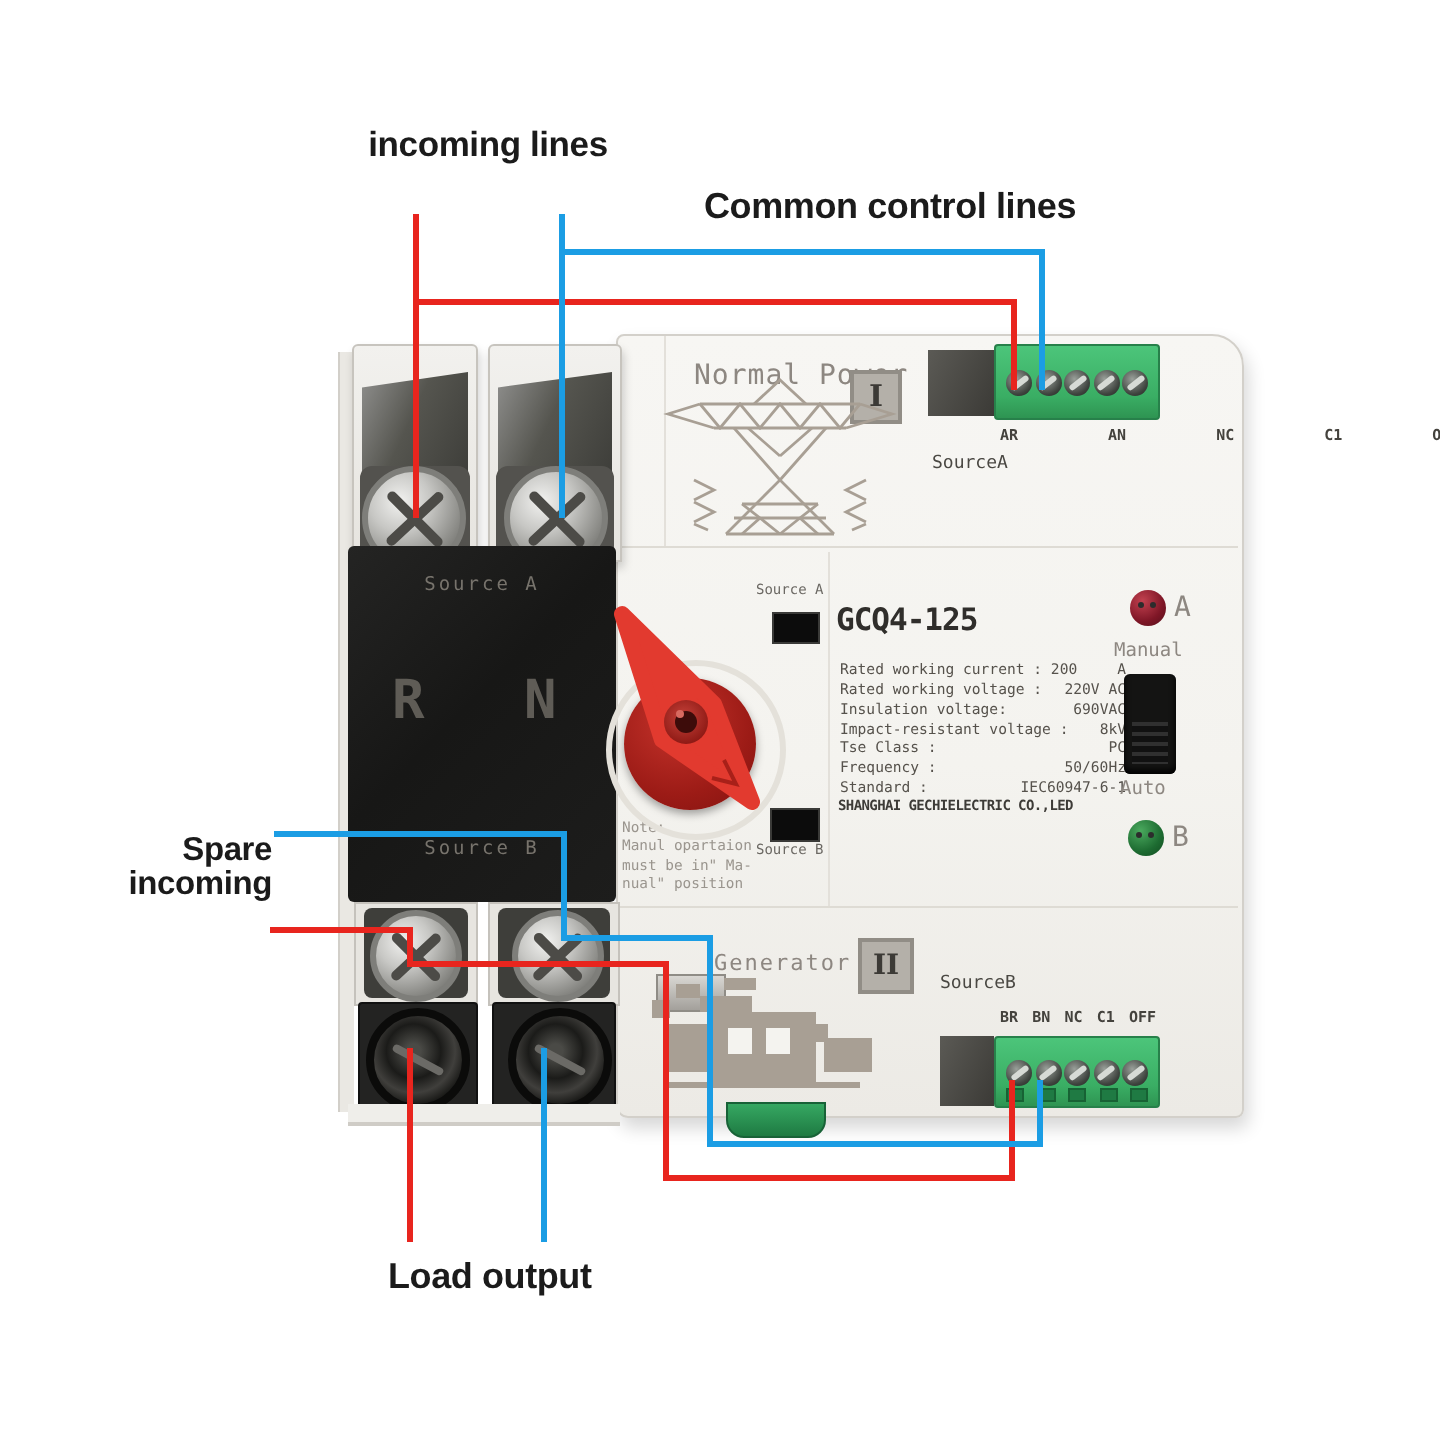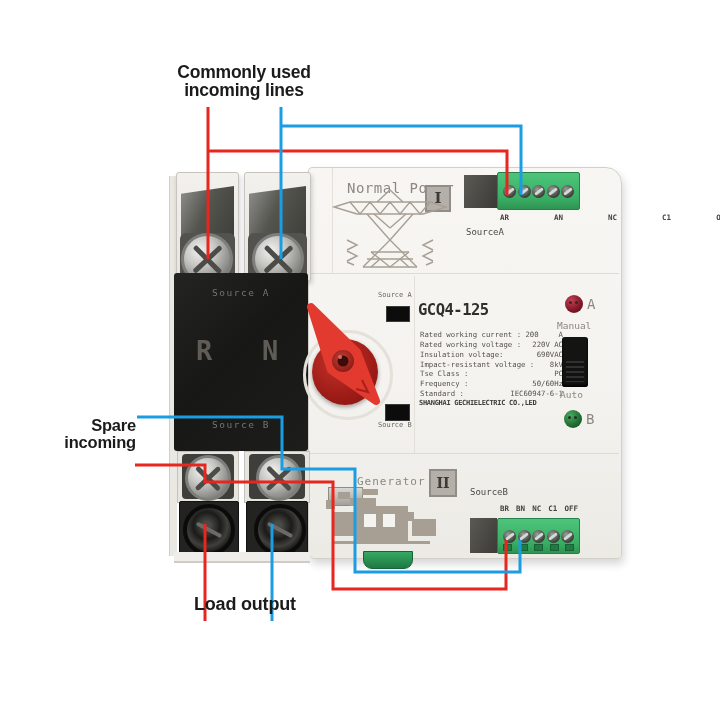--- a/index.html
+++ b/index.html
@@ -198,20 +198,26 @@
         <span>Frequency :</span>
         <span>50/60Hz</span>
       </div>
     <div class="spec-row">
         <span>Standard :</span>
         <span>IEC60947-6-1</span>
       </div>
   </div>
   <div class="company">SHANGHAI GECHIELECTRIC CO.,LED</div>
 
+  <div class="note">
+    <div>Note:</div>
+    <div>Manul opartaion</div>
+    <div>must be in" Ma-</div>
+    <div>nual" position</div>
+  </div>
 
   <div class="led red" style="left:565px;top:295px;"></div>
   <div class="print" style="left:587px;top:296px;font-size:14px;">A</div>
   <div class="print" style="left:557px;top:320px;font-size:9.5px;text-align:center;">Manual</div>
   <div class="slide-switch"></div>
   <div class="print" style="left:560px;top:389px;font-size:9.5px;">Auto</div>
   <div class="led green" style="left:564px;top:410px;"></div>
   <div class="print" style="left:586px;top:411px;font-size:14px;">B</div>
 
   <div class="handle-ring"></div>
@@ -298,22 +304,22 @@
 
     <g>
       <path class="wire blue" d="M281,107 V259"></path>
       <path class="wire blue" d="M281,126 H521 V195"></path>
       <path class="wire blue" d="M137,417 H282 V469 H355 V572 H520 V540"></path>
       <path class="wire blue" d="M272,524 V621"></path>
     </g>
   </svg>
 
   <div class="callout center" style="left:164px;top:63px;width:160px;">
-    <div>Commonly used</div>
     <div>incoming lines</div>
   </div>
+  <div class="callout" style="left:352px;top:94px;font-size:18px;">Common control lines</div>
   <div class="callout center" style="left:40px;top:417px;width:96px;font-size:16.5px;line-height:17px;text-align:right;">
     <div>Spare</div>
     <div>incoming</div>
   </div>
-  <div class="callout" style="left:194px;top:595px;font-size:18px;">Load output</div>
+  <div class="callout" style="left:194px;top:629px;font-size:18px;">Load output</div>
 
 </div>
 
 </body></html>

